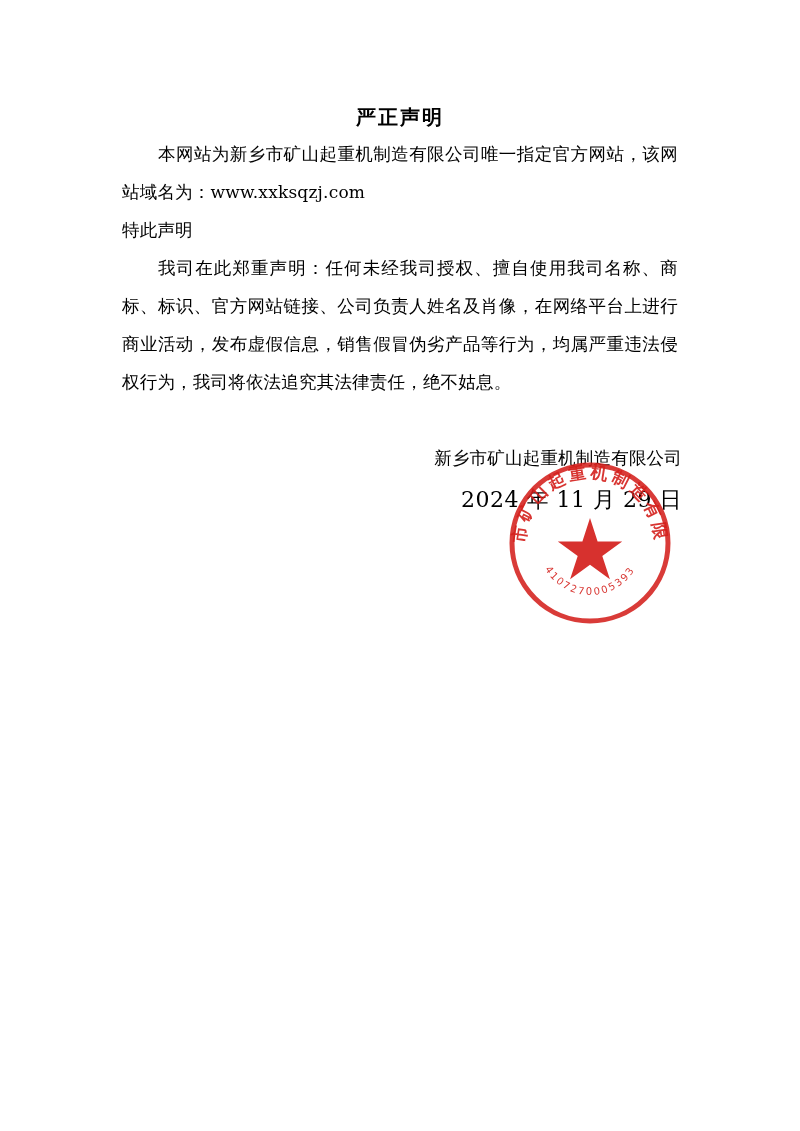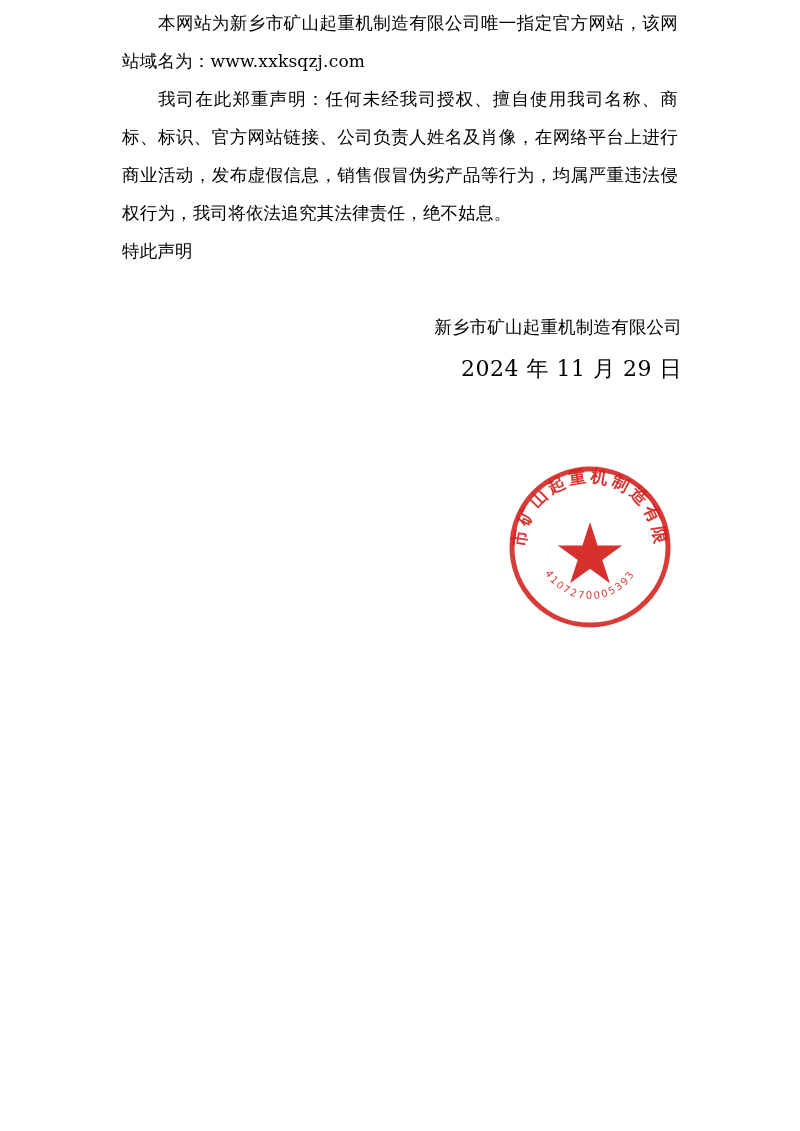--- a/index.html
+++ b/index.html
@@ -104,28 +104,29 @@
   }
   .seal svg {
     display: block;
   }
 </style>
 </head>
 <body>
 
 <div class="page">
 
+  <h1 class="doc-title">严正声明</h1>
 
   <div class="body-block">
 
     <p class="para indent first-para"><span>本网站为新乡市矿山起重机制造有限公司唯一指定官方网站，该网站域名为：</span><span class="url">www.xxksqzj.com</span></p>
 
+    <p class="para closing">特此声明</p>
+
     <p class="para indent second-para">我司在此郑重声明：任何未经我司授权、擅自使用我司名称、商标、标识、官方网站链接、公司负责人姓名及肖像，在网络平台上进行商业活动，发布虚假信息，销售假冒伪劣产品等行为，均属严重违法侵权行为，我司将依法追究其法律责任，绝不姑息。</p>
-
-    <p class="para closing">特此声明</p>
 
   </div>
 
   <div class="signature-area">
     <div class="sig-line">新乡市矿山起重机制造有限公司</div>
     <div class="sig-date">2024 年 11 月 29 日</div>
   </div>
 
   <div class="seal">
     <svg width="170" height="170" viewBox="0 0 170 170" xmlns="http://www.w3.org/2000/svg">

